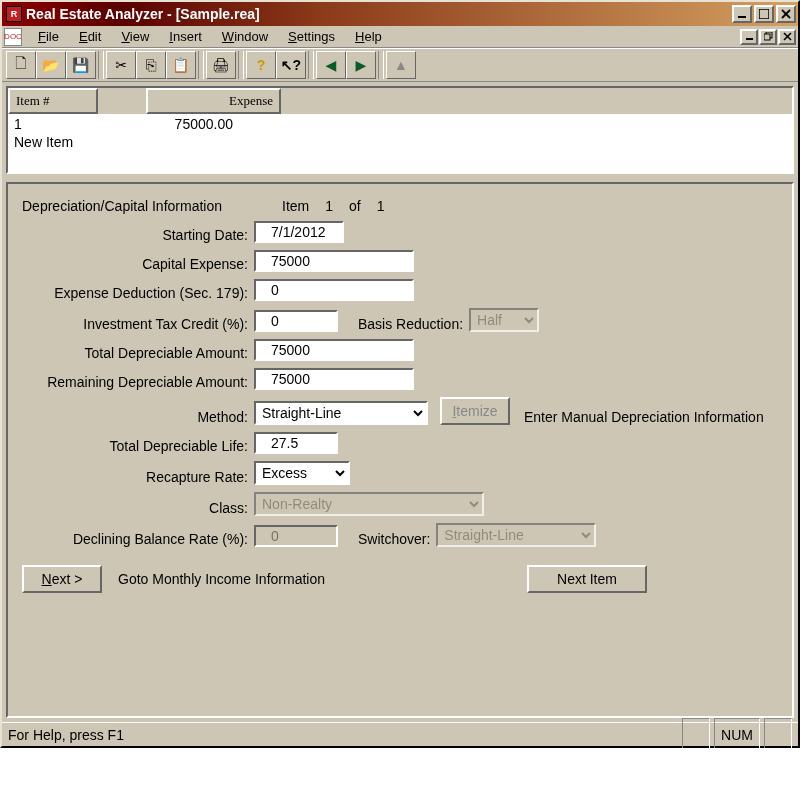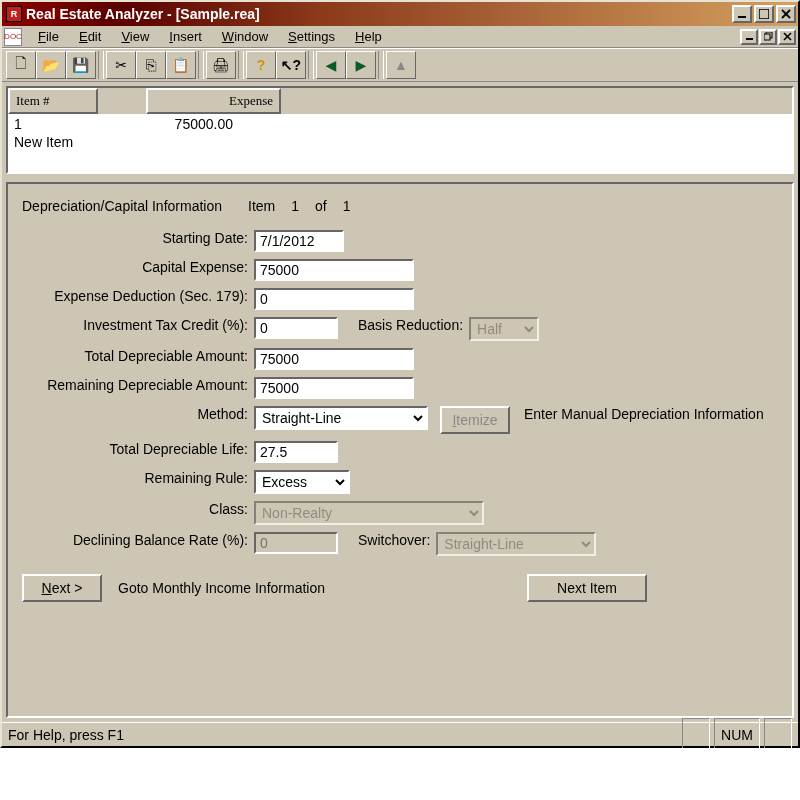--- a/index.html
+++ b/index.html
@@ -116,33 +116,33 @@
   .td2 { width: 135px; padding: 1px 2px; text-align: right; }
   
   .formpanel {
     flex: 1;
     margin: 4px;
     border: 2px solid; border-color: #666 #fff #fff #666;
     background: #cec6b5;
     padding: 14px 14px;
     position: relative;
   }
-  .formhdr { display: flex; gap: 26px; margin-bottom: 16px; font-size: 14px; }
+  .formhdr { display: flex; gap: 60px; margin-bottom: 7px; font-size: 14px; }
   .itemcounter { display: flex; gap: 16px; }
   .formrow {
-    display: flex; align-items: flex-start;
+    display: flex; align-items: flex-end;
     margin-bottom: 7px;
   }
   .formrow .lbl {
     width: 232px; text-align: right; padding-right: 6px;
     font-size: 14px;
   }
   .txtin {
     font: inherit; font-size: 14px;
-    padding: 2px 4px;
+    padding: 2px 15px;
     border: 2px solid; border-color: #666 #fff #fff #666;
     background: #fff;
     height: 22px;
   }
   .selectin {
     font: inherit; font-size: 14px;
     padding: 1px 2px;
     border: 2px solid; border-color: #666 #fff #fff #666;
     background: #fff;
     height: 24px;
@@ -352,21 +352,21 @@
       <div style="width:12px"></div>
       <button class="btn3d disabled" style="width:70px" disabled=""><u>I</u><span>temize</span></button>
       <div style="width:14px"></div>
       <span class="lbl2">Enter Manual Depreciation Information</span>
     </div>
     <div class="formrow">
       <div class="lbl">Total Depreciable Life:</div>
       <input class="txtin" style="width: 84px;" value="27.5">
     </div>
     <div class="formrow">
-      <div class="lbl">Remaining Rule:</div>
+      <div class="lbl">Recapture Rate:</div>
       <select class="selectin" style="width:96px">
         <option>Excess</option>
       </select>
     </div>
     <div class="formrow">
       <div class="lbl">Class:</div>
       <select class="selectin disabled" style="width:230px" disabled="">
         <option>Non-Realty</option>
       </select>
     </div>

